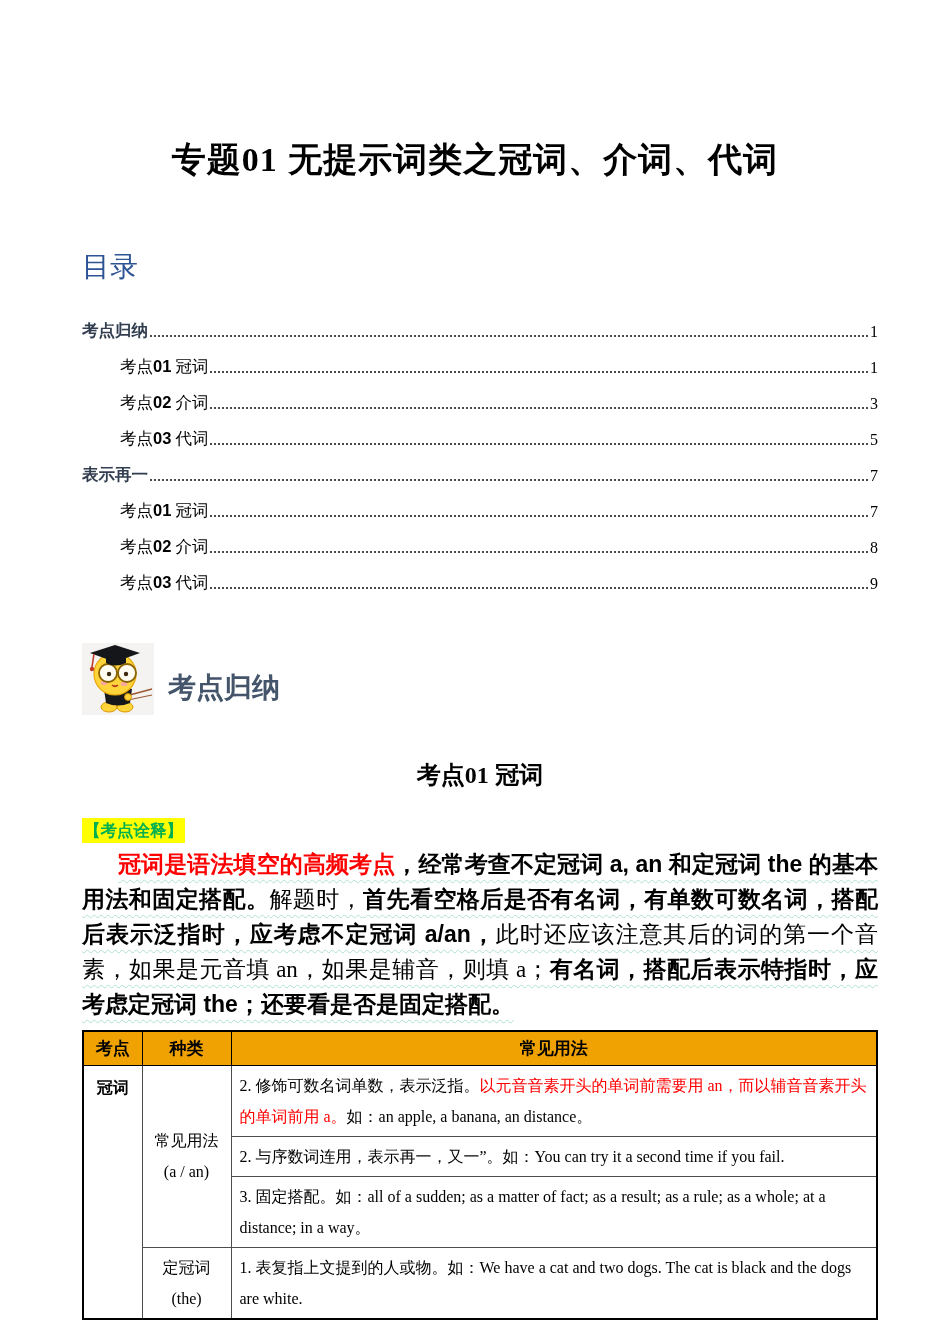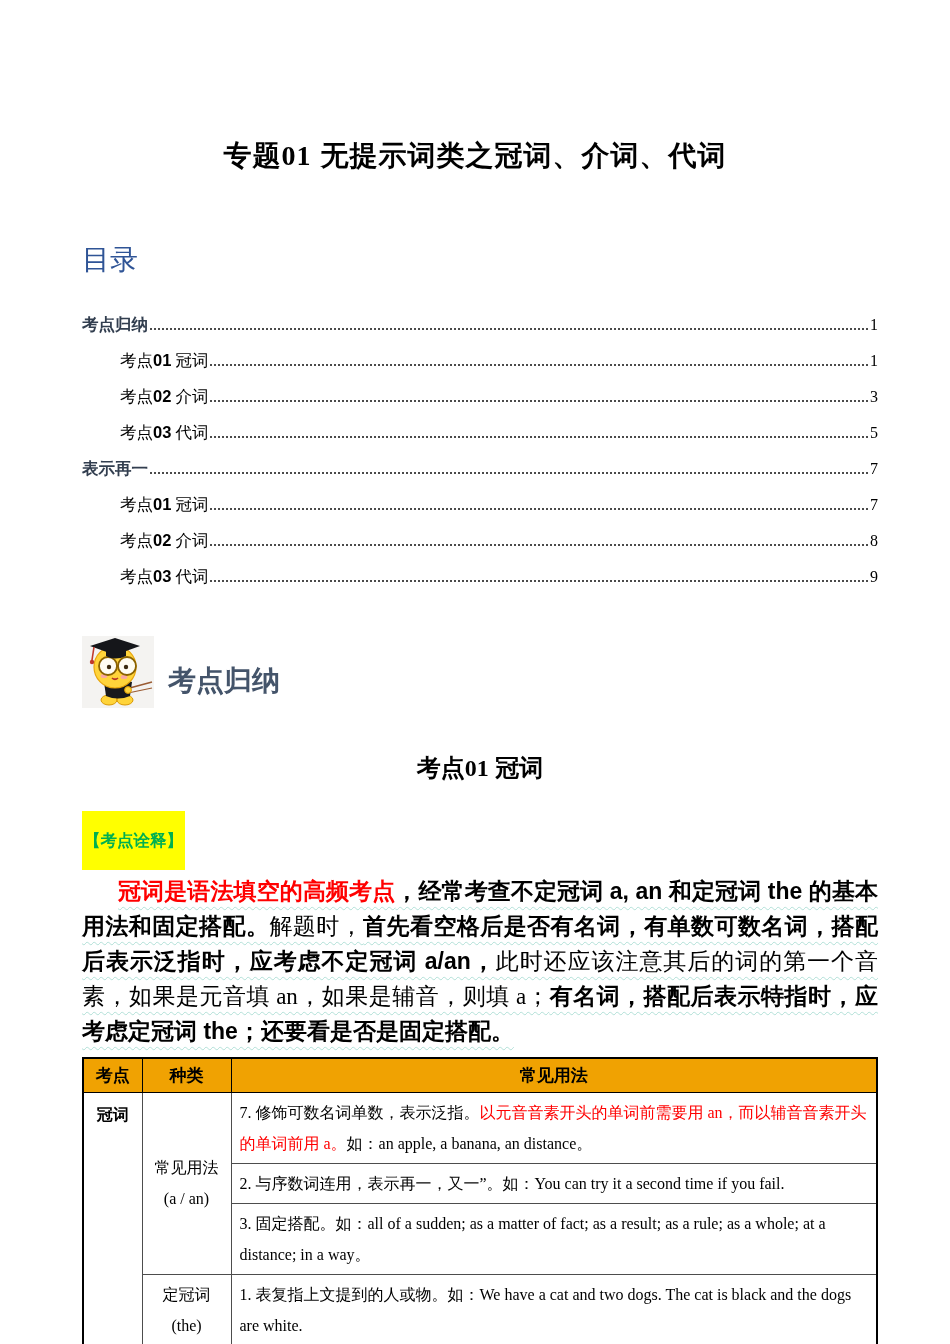--- a/index.html
+++ b/index.html
@@ -14,21 +14,21 @@
   .f-hei       { font-family:"Liberation Sans","DejaVu Sans",sans-serif; font-weight:700; }
   .f-heimed    { font-family:"Liberation Sans","DejaVu Sans",sans-serif; font-weight:600; }
   .f-times     { font-family:"Liberation Serif","DejaVu Serif",serif; font-weight:700; }
   .f-song      { font-family:"Liberation Serif","DejaVu Serif",serif; font-weight:400; }
   .f-numbold   { font-family:"Liberation Sans","DejaVu Sans",sans-serif; font-weight:700; }
   .f-redhei    { font-family:"Liberation Sans","DejaVu Sans",sans-serif; font-weight:700; color:#FF0000; }
   .f-red       { color:#FF0000; }
   .f-heidark   { font-family:"Liberation Sans","DejaVu Sans",sans-serif; font-weight:700; color:#323E4F; }
 
   
-  .doc-title { margin-top:140px; text-align:center; font-size:28px; line-height:1.15; letter-spacing:1px; }
+  .doc-title { margin-top:140px; text-align:center; font-size:34px; line-height:1.15; letter-spacing:1px; }
 
   
   .toc-heading {
     margin-top:72px; font-size:28px; line-height:1.15; color:#2F5496;
     font-family:"Liberation Sans","DejaVu Sans",sans-serif; font-weight:400;
   }
   .toc-list { margin-top:22px; }
   .toc-row { display:flex; align-items:flex-end; height:36px; font-size:16.5px; }
   .toc-row.indent { padding-left:38px; }
   .toc-label { white-space:nowrap; line-height:1.2; }
@@ -44,21 +44,21 @@
     font-family:"Liberation Sans","DejaVu Sans",sans-serif; font-weight:700;
   }
 
   
   .subsection-heading { margin-top:46px; text-align:center; font-size:24px; line-height:1.2; }
 
   .tag-line { margin-top:28px; }
   .tag {
     display:inline-block; background:#FFFF00; color:#00B050; font-size:16.5px;
     font-family:"Liberation Sans","DejaVu Sans",sans-serif; font-weight:700;
-    padding:18px 2px; line-height:1.4;
+    padding:1px 2px; line-height:1.4;
   }
 
   
   .para { margin-top:4px; font-size:23px; line-height:34px; text-indent:36px; text-align:justify; }
   .para span {
     text-decoration:underline wavy rgba(110,196,180,0.5);
     text-decoration-thickness:1px; text-underline-offset:7px;
   }
 
   
@@ -186,21 +186,21 @@
             <th>常见用法</th>
           </tr>
         </thead>
       <tbody>
           <tr>
             <td class="topic-cell" rowspan="4">冠词</td>
             <td class="kind-cell" rowspan="3">
               <div>常见用法</div>
               <div>(a / an)</div>
             </td>
-            <td class="usage-cell"><span class="f-song">7. 修饰可数名词单数，表示泛指。</span><span class="f-red">以元音音素开头的单词前需要用 an，而以辅音音素开头的单词前用 a。</span><span class="f-song">如：an apple, a banana, an distance。</span></td>
+            <td class="usage-cell"><span class="f-song">2. 修饰可数名词单数，表示泛指。</span><span class="f-red">以元音音素开头的单词前需要用 an，而以辅音音素开头的单词前用 a。</span><span class="f-song">如：an apple, a banana, an distance。</span></td>
           </tr>
           <tr>
             <td class="usage-cell"><span class="f-song">2. 与序数词连用，表示再一，又一”。如：You can try it a second time if you fail.</span></td>
           </tr>
           <tr>
             <td class="usage-cell"><span class="f-song">3. 固定搭配。如：all of a sudden; as a matter of fact; as a result; as a rule; as a whole; at a distance; in a way。</span></td>
           </tr>
           <tr>
             <td class="kind-cell" rowspan="1">
               <div>定冠词</div>

